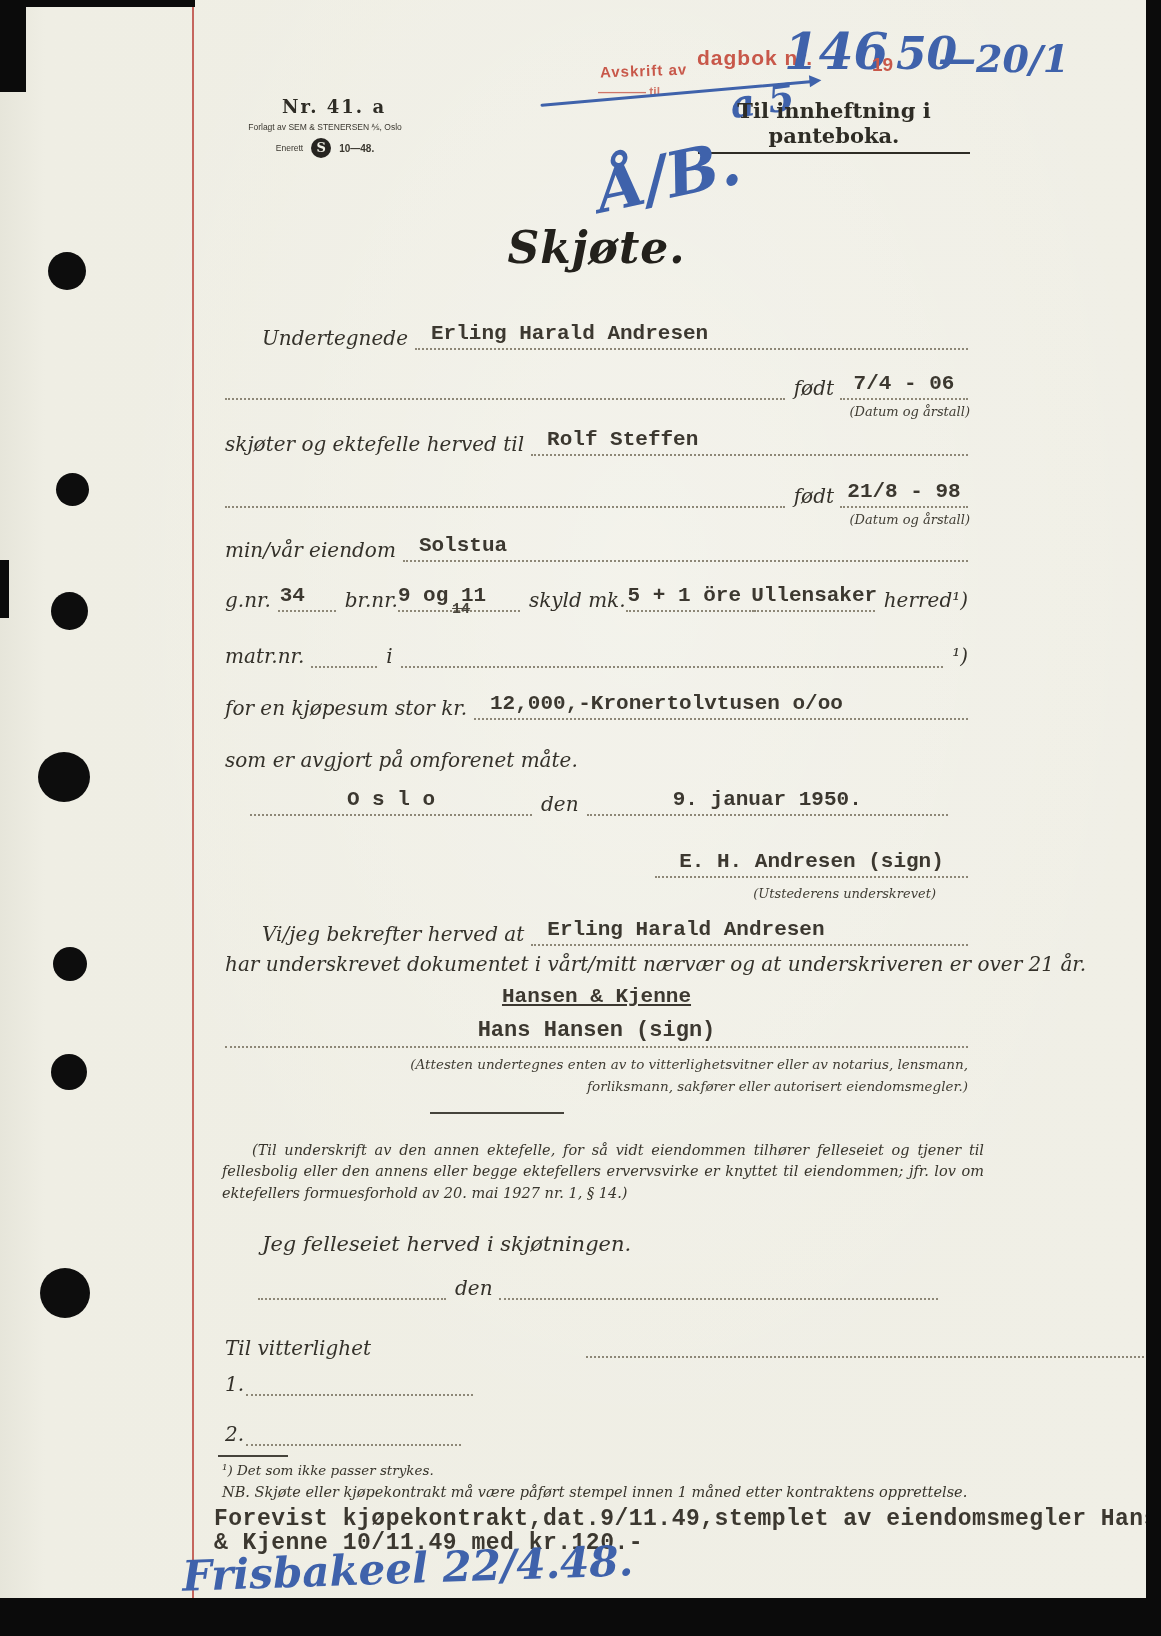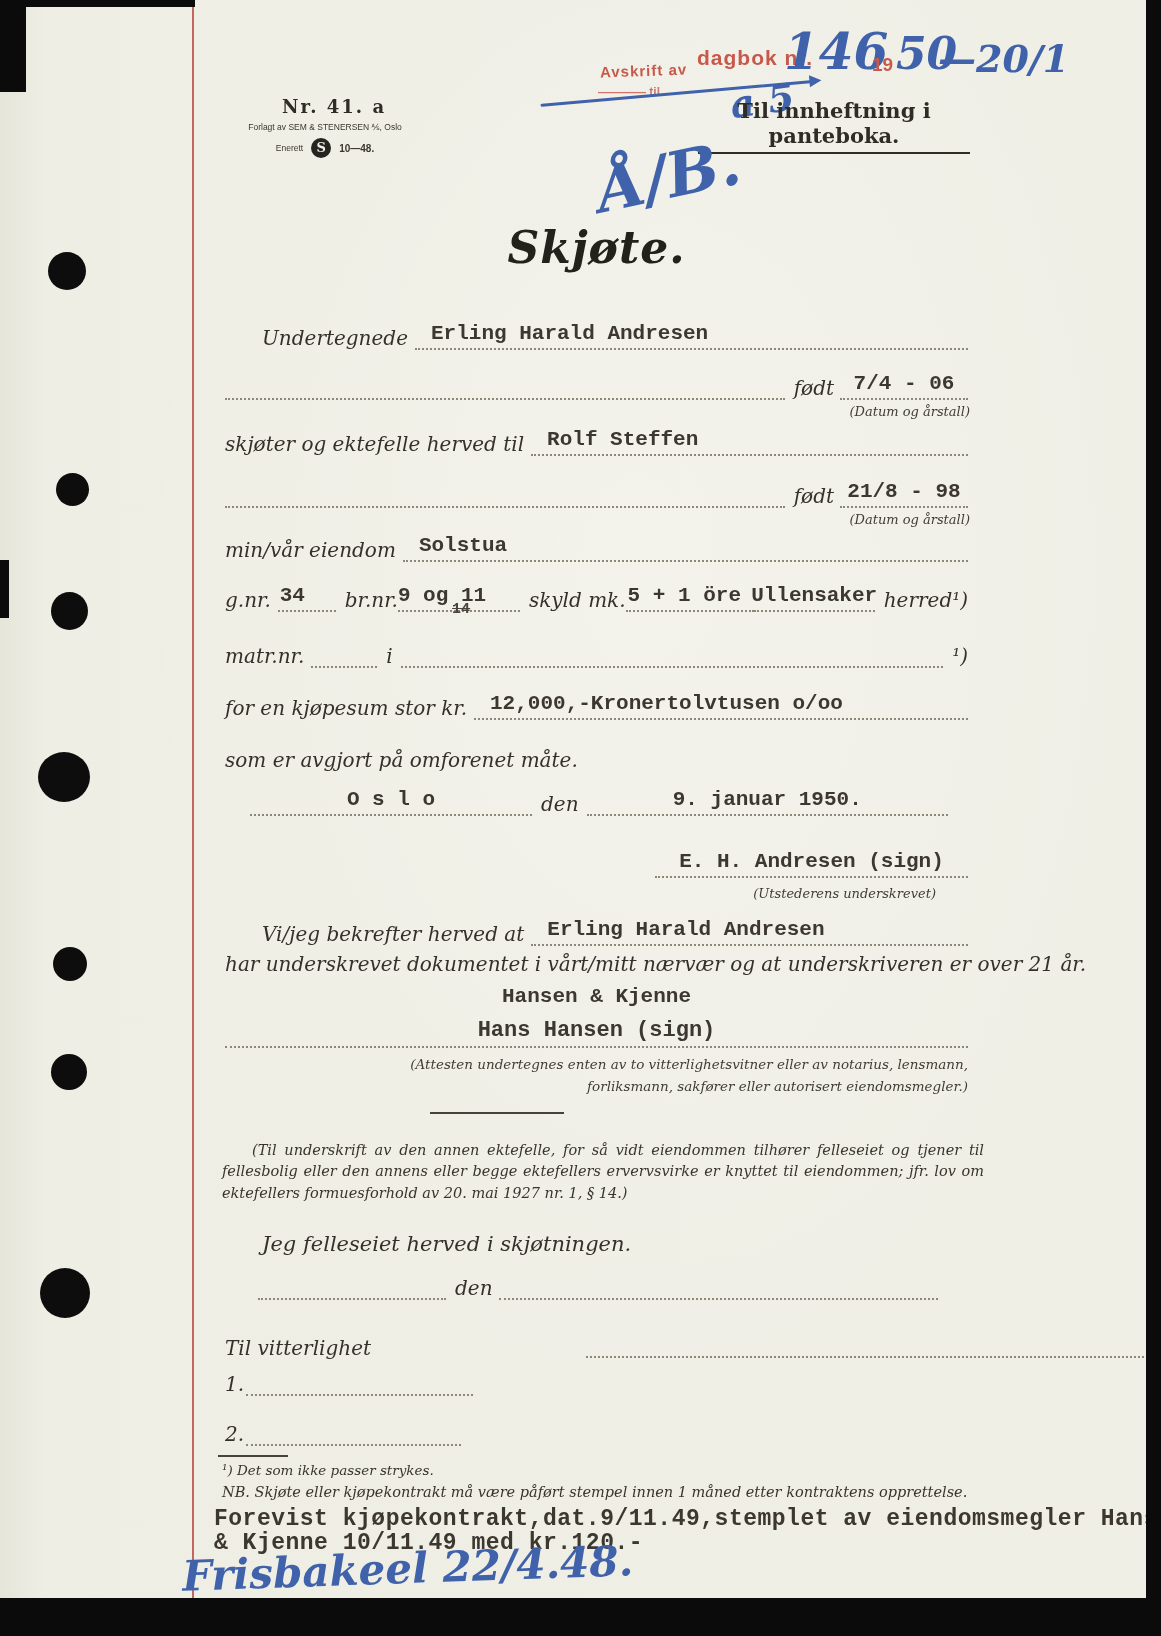--- a/index.html
+++ b/index.html
@@ -174,21 +174,21 @@
 
   <div class="row" style="left:262px;top:910px;width:706px;height:36px;">
     <span class="lbl">Vi/jeg bekrefter herved at</span>
     <span class="dwrap grow">
       <span class="type">Erling Harald Andresen</span>
     </span>
   </div>
   <div class="abs plain" style="left:225px;top:952px;">har underskrevet dokumentet i vårt/mitt nærvær og at underskriveren er over 21 år.</div>
 
   <div class="abs" style="left:225px;top:986px;width:743px;text-align:center;">
-    <span class="type" style="padding:0;">Hansen &amp; Kjenne</span>
+    <span class="type" style="padding:0;text-decoration:underline;">Hansen &amp; Kjenne</span>
   </div>
   <div class="row" style="left:225px;top:1012px;width:743px;height:36px;">
     <span class="dwrap grow center">
       <span class="type" style="font-size:22px;">Hans Hansen  (sign)</span>
     </span>
   </div>
 
   <div class="abs note" style="left:225px;top:1056px;width:743px;font-size:13.5px;">(Attesten undertegnes enten av to vitterlighetsvitner eller av notarius, lensmann,</div>
   <div class="abs note" style="left:225px;top:1078px;width:743px;font-size:13.5px;">forliksmann, sakfører eller autorisert eiendomsmegler.)</div>
 

